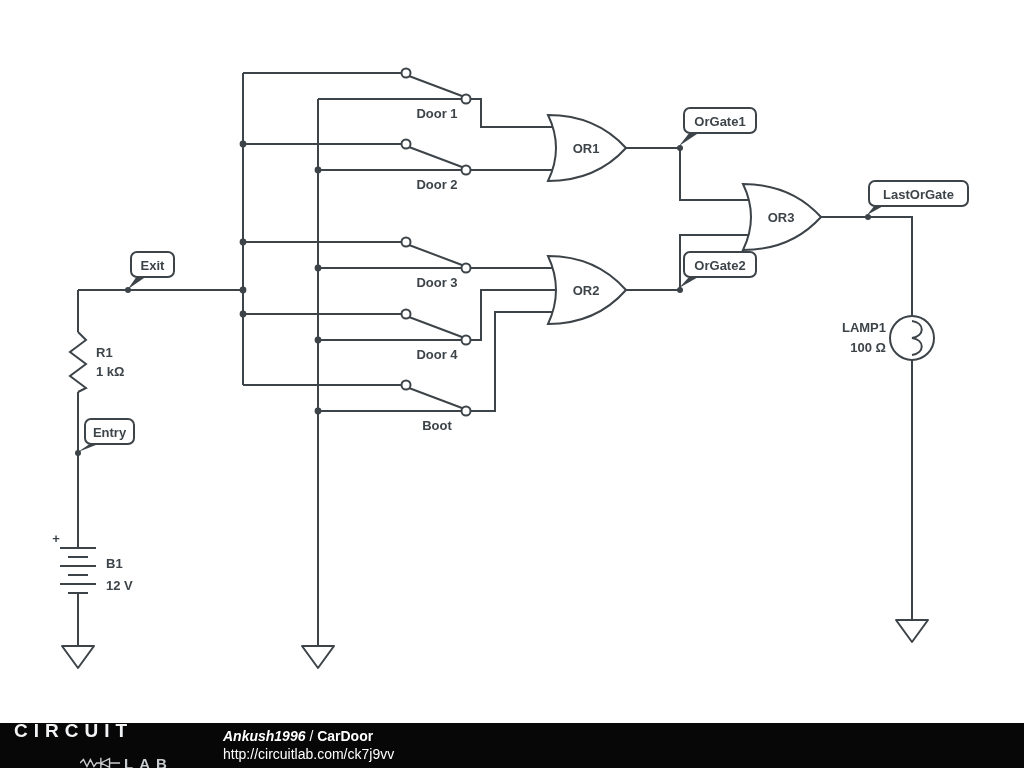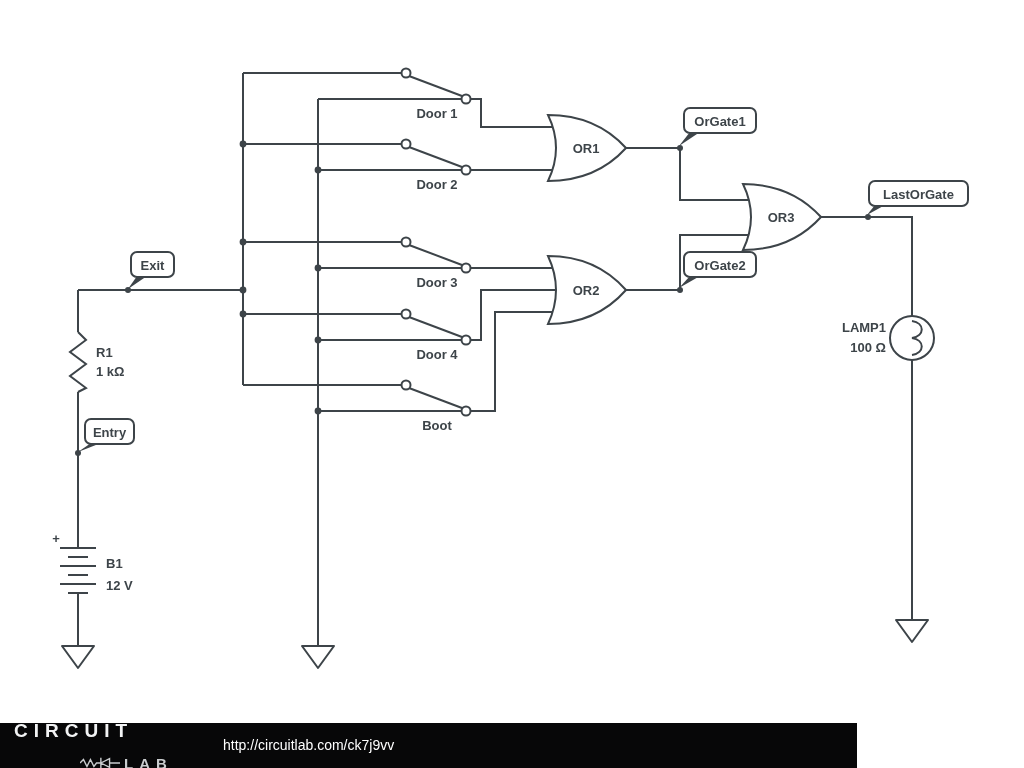--- a/index.html
+++ b/index.html
@@ -8,21 +8,21 @@
   svg text{font-family:"Liberation Sans",sans-serif;}
   .lbl{font-size:13px;font-weight:bold;fill:#3d4449;}
   .flag-box{fill:#ffffff;stroke:#3d4449;stroke-width:2;}
   .w{stroke:#3d4449;stroke-width:2;fill:none;}
   .term{fill:#ffffff;stroke:#3d4449;stroke-width:2;}
   .dot{fill:#3d4449;stroke:none;}
   .gnd{fill:#ffffff;stroke:#3d4449;stroke-width:2;stroke-linejoin:round;}
   .gate{fill:#ffffff;stroke:#3d4449;stroke-width:2;}
   .tail{fill:#3d4449;stroke:none;}
   
-  .footer{position:absolute;left:0;bottom:0;width:857px;height:45px;background:#070708;
+  .footer{position:absolute;left:0;bottom:0;width:1024px;height:45px;background:#070708;
           display:flex;align-items:center;color:#ffffff;}
   .logo{width:205px;padding-left:14px;box-sizing:border-box;line-height:1;}
   .logo-top{font-size:19px;font-weight:bold;letter-spacing:6px;color:#f2f3f4;}
   .logo-bottom{display:flex;align-items:center;gap:4px;margin-top:16px;padding-left:34px;justify-content:center;}
   .logo-lab{font-size:15px;font-weight:bold;letter-spacing:6px;color:#c9ccce;}
   .meta{padding-left:18px;line-height:1.25;}
   .meta-line1{font-size:14px;color:#ffffff;}
   .meta-author{font-style:italic;font-weight:bold;}
   .meta-title{font-weight:bold;}
   .meta-url{font-size:14px;font-weight:normal;color:#ffffff;}
@@ -192,17 +192,22 @@
   <div class="logo">
     <div class="logo-top">CIRCUIT</div>
     <div class="logo-bottom">
       <svg width="40" height="12" viewBox="0 0 46 12">
         <path d="M0,6 L4,2 L8,10 L12,2 L16,10 L19,6 H24 M24,0 V12 M24,6 L34,1 V11 L24,6 M34,6 H46" fill="none" stroke="#c9ccce" stroke-width="1.6"></path>
       </svg>
       <span class="logo-lab">LAB</span>
     </div>
   </div>
   <div class="meta">
+    <div class="meta-line1">
+      <span class="meta-author">Ankush1996</span>
+      <span>/</span>
+      <span class="meta-title">CarDoor</span>
+    </div>
     <div class="meta-url">http://circuitlab.com/ck7j9vv</div>
   </div>
 </div>
 
 </div>
 
 </body></html>

